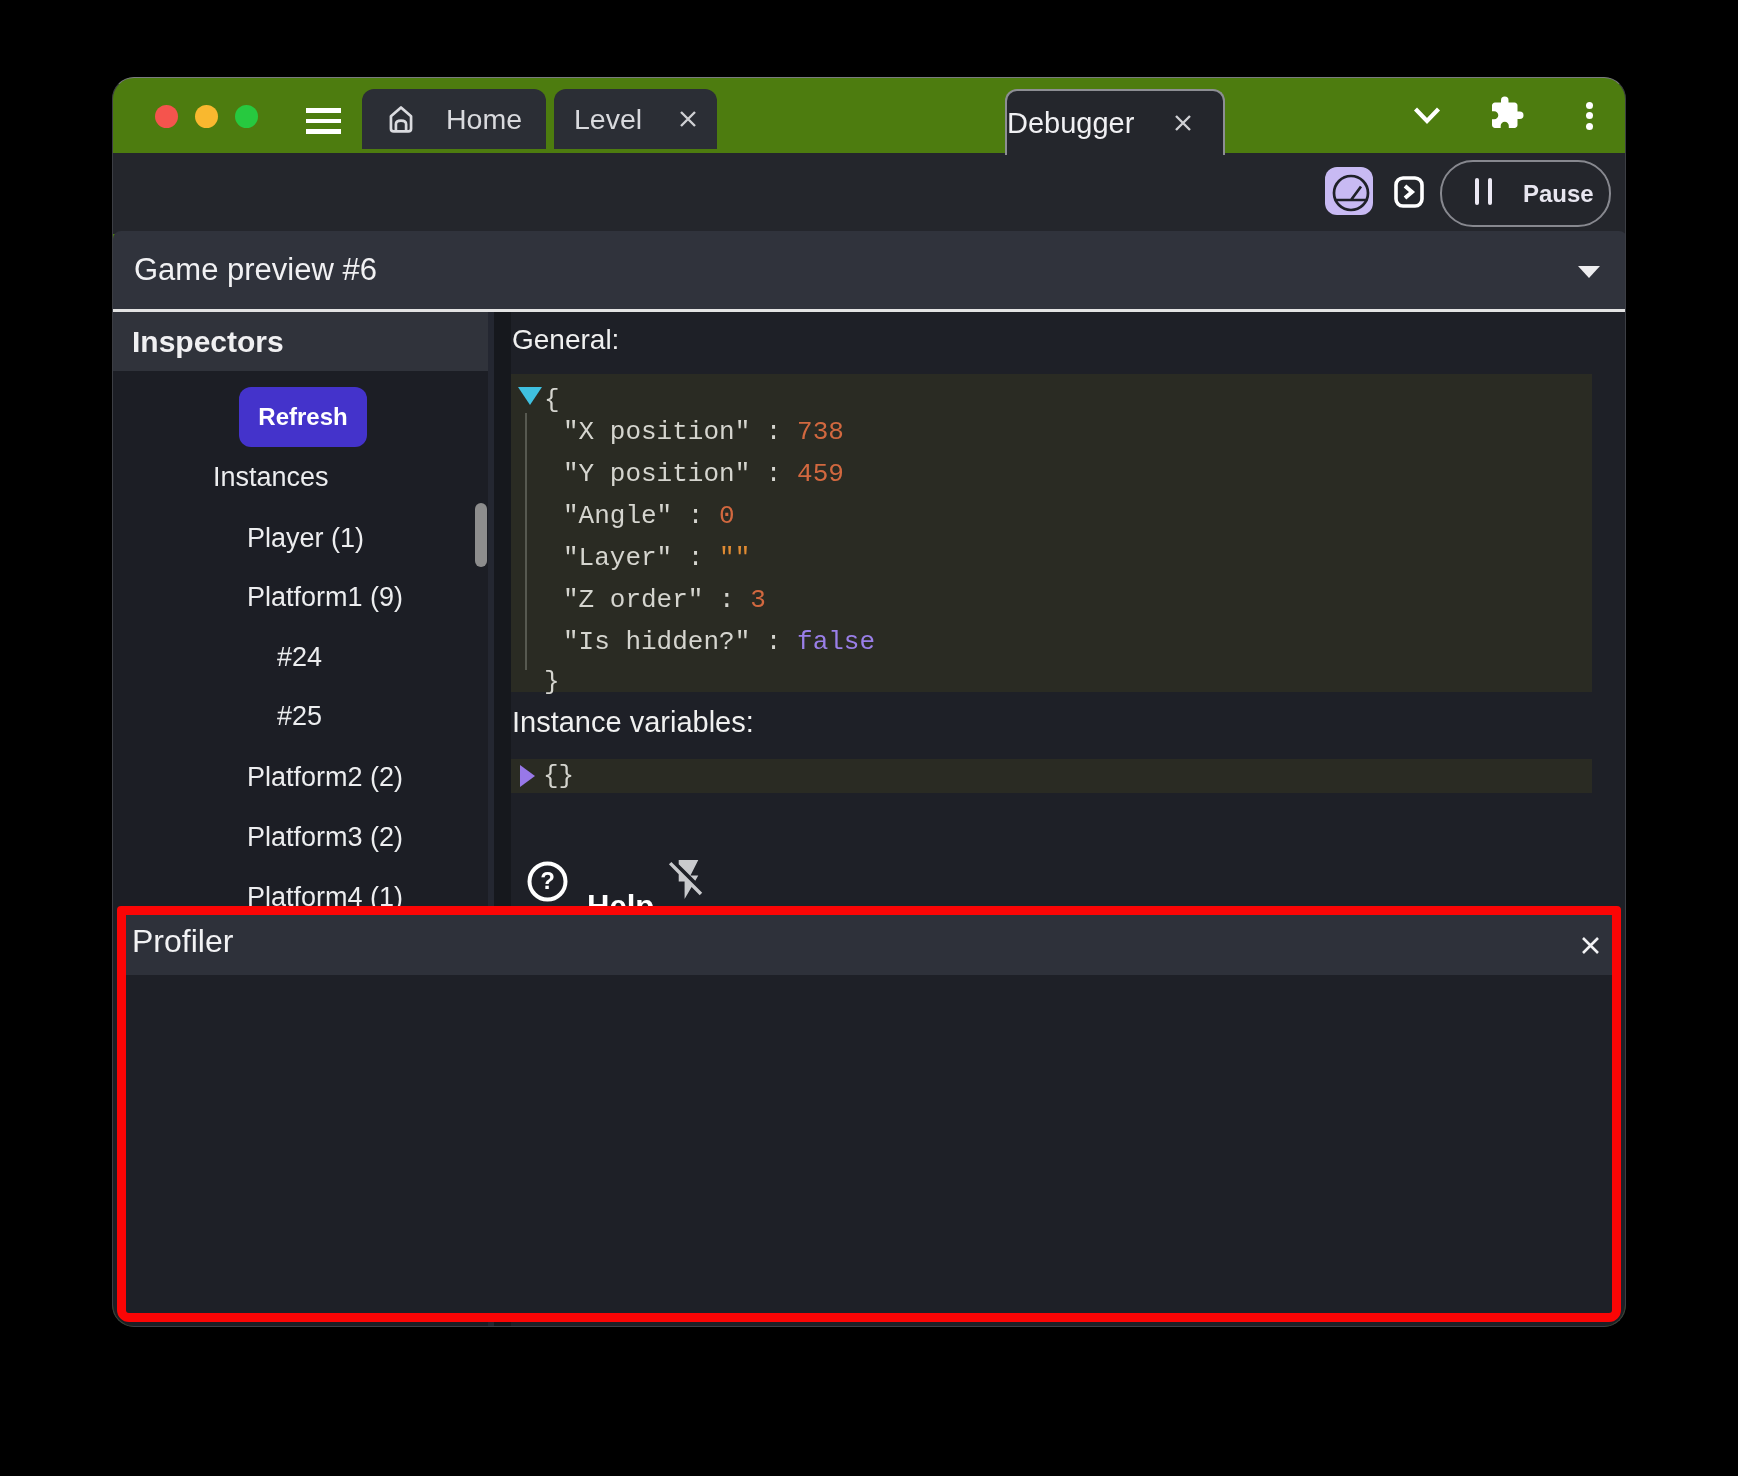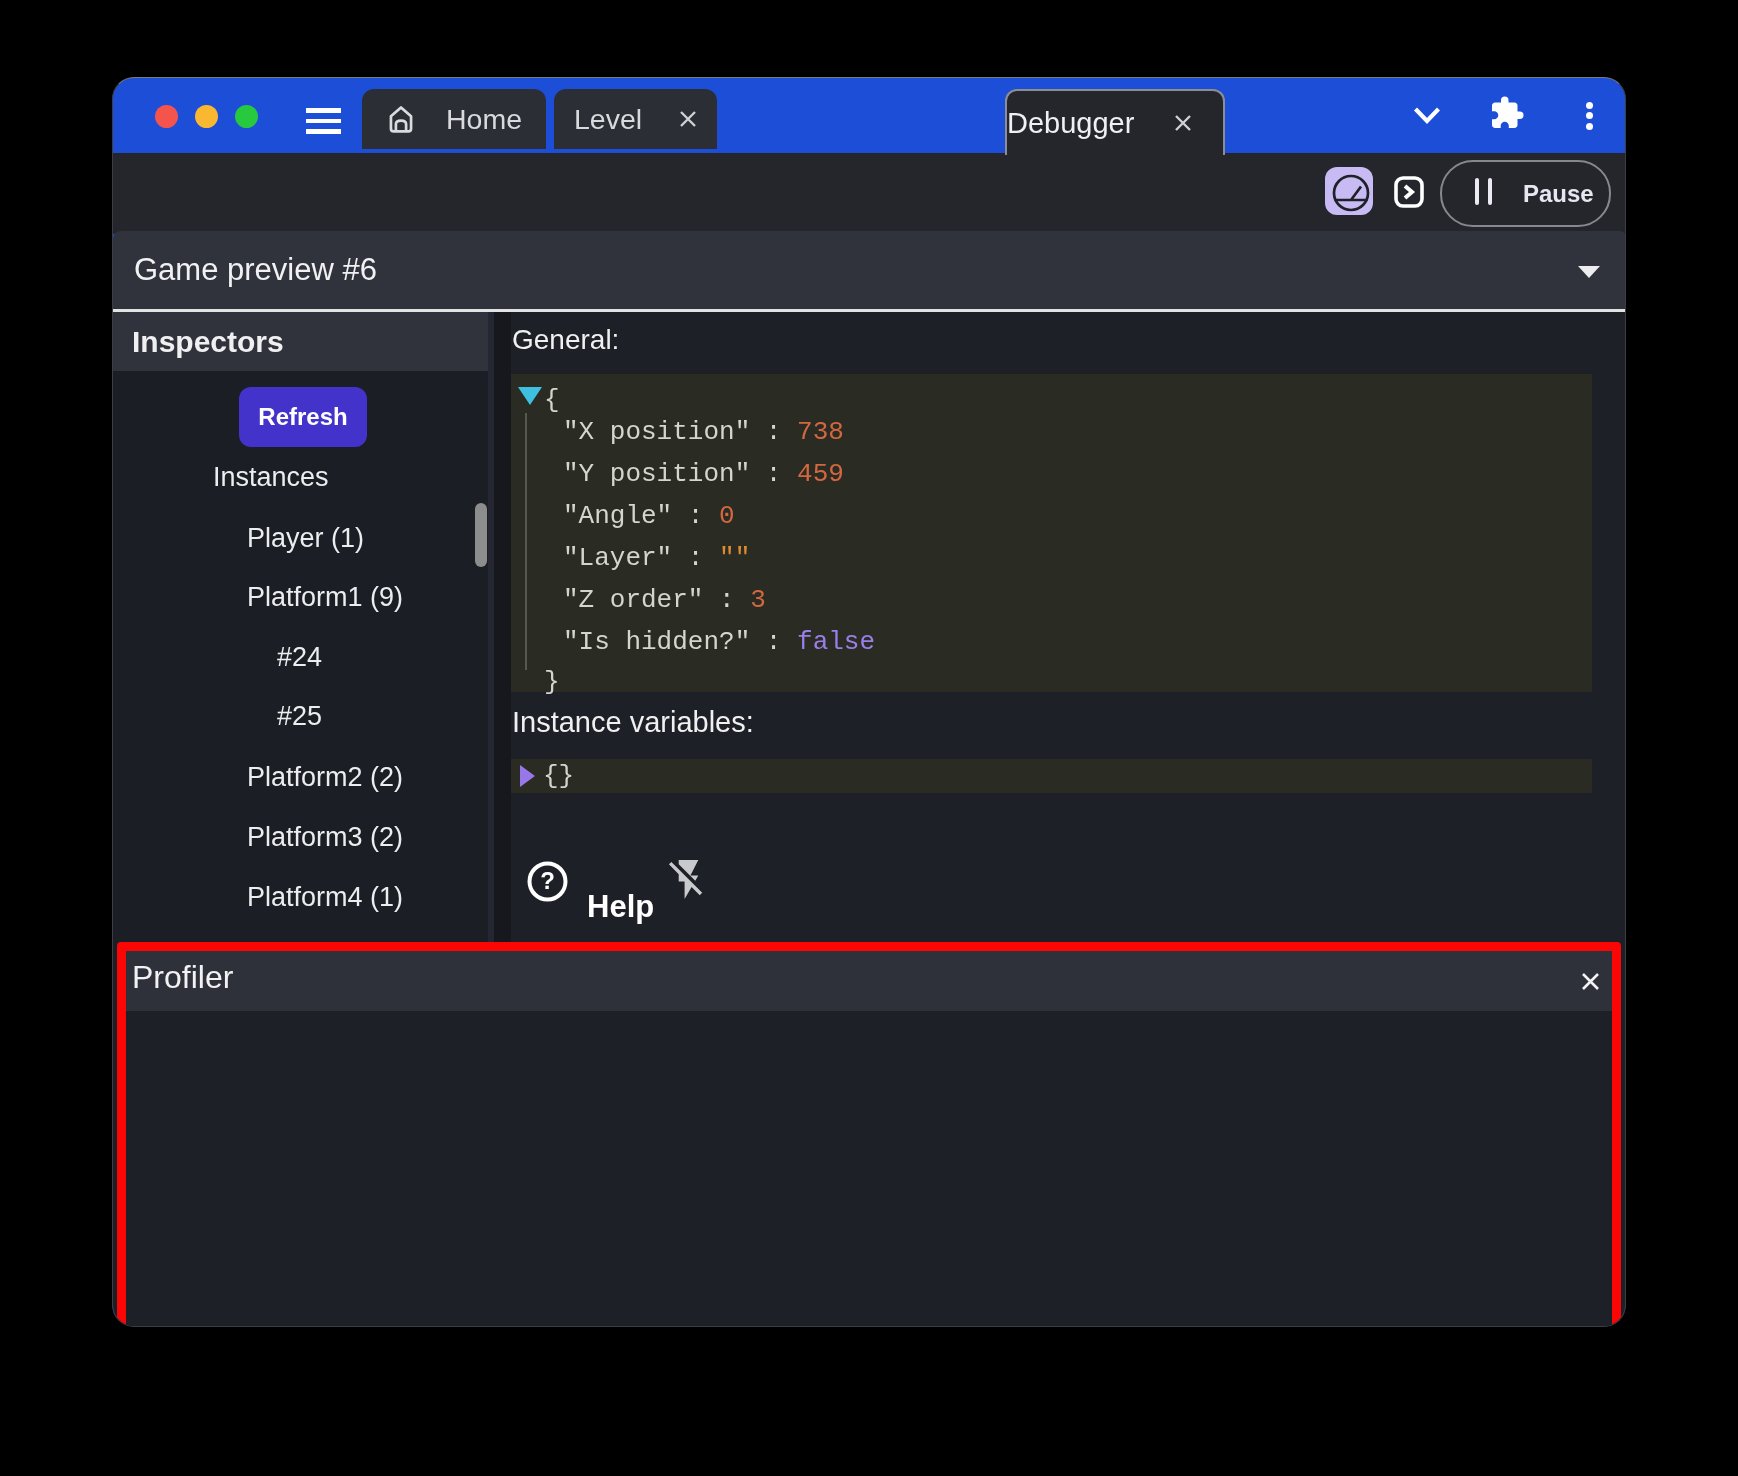--- a/index.html
+++ b/index.html
@@ -1,20 +1,20 @@
 <!DOCTYPE html>
 <html><head>
 <meta charset="utf-8">
 <style>
   * { margin:0; padding:0; box-sizing:border-box; }
   html,body { width:1738px; height:1476px; background:#000; overflow:hidden;
     font-family:"Liberation Sans", sans-serif; }
   .abs { position:absolute; }
   #win { position:absolute; left:112px; top:77px; width:1514px; height:1250px;
-    background:#1d4ed8; border-radius:22px; overflow:hidden;
+    background:#4d7c0f; border-radius:22px; overflow:hidden;
     border:1px solid #3c3e44; border-top-color:#7a7b80; }
   
   .tl { position:absolute; width:23px; height:23px; border-radius:50%; top:27px; }
   
   .tab { position:absolute; top:11px; height:60px; background:#2b2e35;
     border-radius:12px 12px 0 0; display:flex; align-items:center; color:#d9dade;
     font-size:28.5px; }
   .tabx { width:22px; height:22px; }
   
   #toolbar { position:absolute; left:0; top:75px; width:1514px; height:81px; background:#24262c; }
@@ -38,21 +38,21 @@
     display:flex; align-items:center; justify-content:center; }
   #sbscroll { position:absolute; left:362px; top:191px; width:12px; height:64px;
     background:#8d8d8d; border-radius:6px; }
   
   .jsonblock { position:absolute; background:#2a2b23; }
   .mono { font-family:"Liberation Mono", monospace; font-size:26px; color:#d5d5cf; }
   .num { color:#d2683f; } .str { color:#e08b33; } .bool { color:#9a7fe8; }
   .lbl { position:absolute; color:#f0f0f0; font-size:28px; }
   
   #profiler { position:absolute; left:4px; top:828px; width:1504px; height:416px;
-    border:9px solid #fb0505; border-radius:4px 4px 12px 12px; background:#1e2027;margin-top:36px; }
+    border:9px solid #fb0505; border-radius:4px 4px 12px 12px; background:#1e2027; }
   #profhead { position:absolute; left:0; top:0; width:1486px; height:60px; background:#2e313a;
     color:#f2f2f4; font-size:32px; display:flex; align-items:center; }
   #startbtn { position:absolute; left:645px; top:77px; width:201px; height:52px;
     background:#e9e7e3; border-radius:26px; color:#20232a; font-weight:bold; font-size:26px;
     display:flex; align-items:center; justify-content:center; }
   #profcap { position:absolute; left:0; top:166px; width:1486px; text-align:center;
     color:#9b9ea5; font-size:29.5px; }
 </style>
 </head>
 <body>

